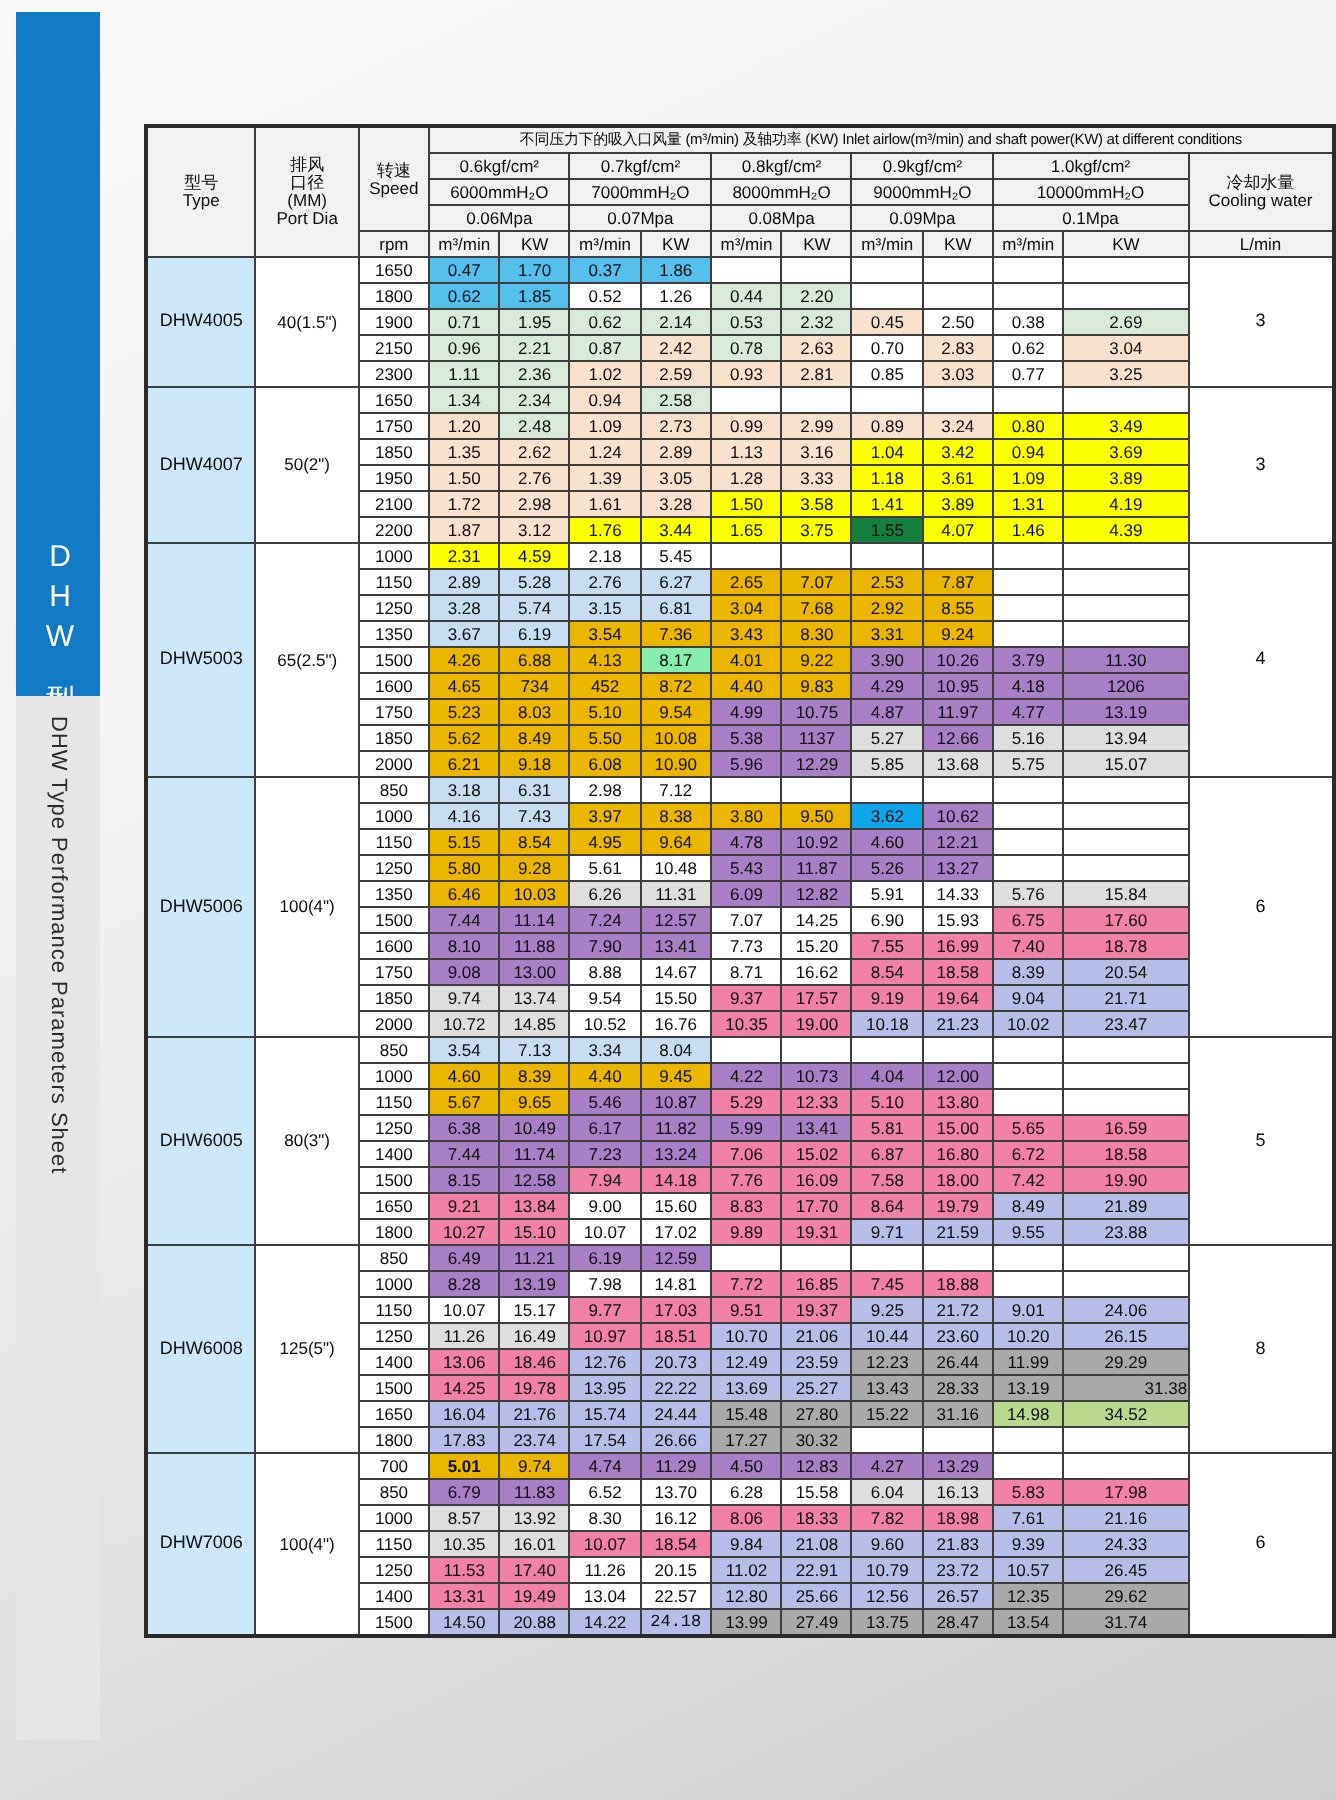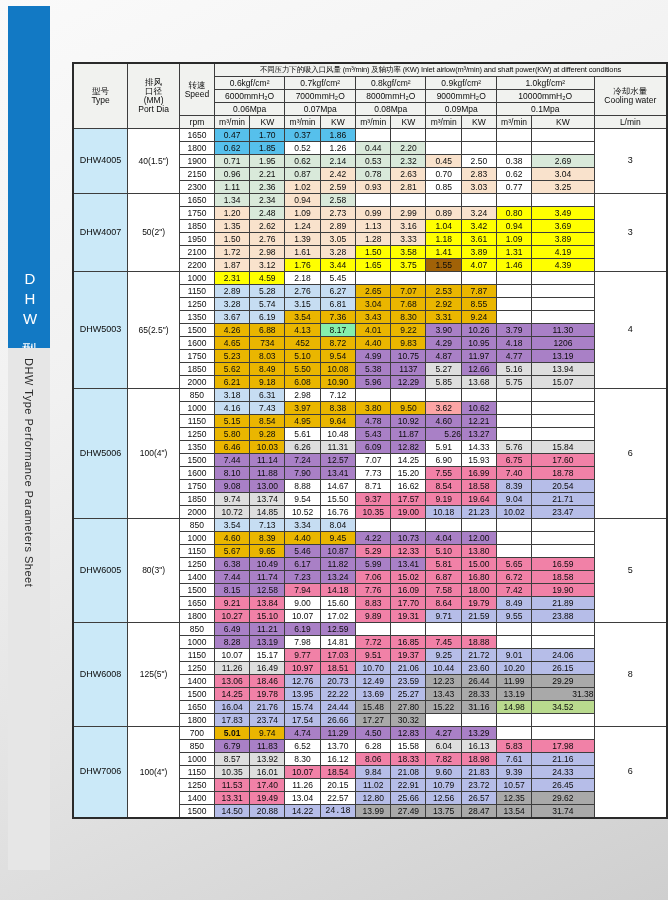--- a/index.html
+++ b/index.html
@@ -258,21 +258,21 @@
           <td style="background: rgb(255, 255, 0);">4.19</td>
         </tr>
         <tr>
           <td class="rpm">2200</td>
           <td style="background: rgb(249, 226, 204);">1.87</td>
           <td style="background: rgb(249, 226, 204);">3.12</td>
           <td style="background: rgb(255, 255, 0);">1.76</td>
           <td style="background: rgb(255, 255, 0);">3.44</td>
           <td style="background: rgb(255, 255, 0);">1.65</td>
           <td style="background: rgb(255, 255, 0);">3.75</td>
-          <td style="background: #a16207;">1.55</td>
+          <td style="background: #15803d;">1.55</td>
           <td style="background: rgb(255, 255, 0);">4.07</td>
           <td style="background: rgb(255, 255, 0);">1.46</td>
           <td style="background: rgb(255, 255, 0);">4.39</td>
         </tr>
         <tr>
           <td class="model" rowspan="9" style="background: rgb(203, 233, 248);">DHW5003</td>
           <td class="port" rowspan="9">65(2.5")</td>
           <td class="rpm">1000</td>
           <td style="background: rgb(255, 255, 0);">2.31</td>
           <td style="background: rgb(255, 255, 0);">4.59</td>
@@ -407,21 +407,21 @@
           <td class="cool" rowspan="10">6</td>
         </tr>
         <tr>
           <td class="rpm">1000</td>
           <td style="background: rgb(198, 221, 242);">4.16</td>
           <td style="background: rgb(198, 221, 242);">7.43</td>
           <td style="background: rgb(234, 182, 0);">3.97</td>
           <td style="background: rgb(234, 182, 0);">8.38</td>
           <td style="background: rgb(234, 182, 0);">3.80</td>
           <td style="background: rgb(234, 182, 0);">9.50</td>
-          <td style="background: #fca5a5;">3.62</td>
+          <td style="background: #0ea5e9;">3.62</td>
           <td style="background: rgb(169, 128, 198);">10.62</td>
           <td style="background: rgb(255, 255, 255);"></td>
           <td style="background: rgb(255, 255, 255);"></td>
         </tr>
         <tr>
           <td class="rpm">1150</td>
           <td style="background: rgb(234, 182, 0);">5.15</td>
           <td style="background: rgb(234, 182, 0);">8.54</td>
           <td style="background: rgb(234, 182, 0);">4.95</td>
           <td style="background: rgb(234, 182, 0);">9.64</td>
@@ -433,21 +433,21 @@
           <td style="background: rgb(255, 255, 255);"></td>
         </tr>
         <tr>
           <td class="rpm">1250</td>
           <td style="background: rgb(234, 182, 0);">5.80</td>
           <td style="background: rgb(234, 182, 0);">9.28</td>
           <td style="background: rgb(255, 255, 255);">5.61</td>
           <td style="background: rgb(255, 255, 255);">10.48</td>
           <td style="background: rgb(169, 128, 198);">5.43</td>
           <td style="background: rgb(169, 128, 198);">11.87</td>
-          <td style="background: rgb(169, 128, 198); text-align: right;">5.26</td>
+          <td style="background: rgb(169, 128, 198);">5.26</td>
           <td style="background: rgb(169, 128, 198);">13.27</td>
           <td style="background: rgb(255, 255, 255);"></td>
           <td style="background: rgb(255, 255, 255);"></td>
         </tr>
         <tr>
           <td class="rpm">1350</td>
           <td style="background: rgb(234, 182, 0);">6.46</td>
           <td style="background: rgb(234, 182, 0);">10.03</td>
           <td style="background: rgb(222, 222, 222);">6.26</td>
           <td style="background: rgb(222, 222, 222);">11.31</td>

